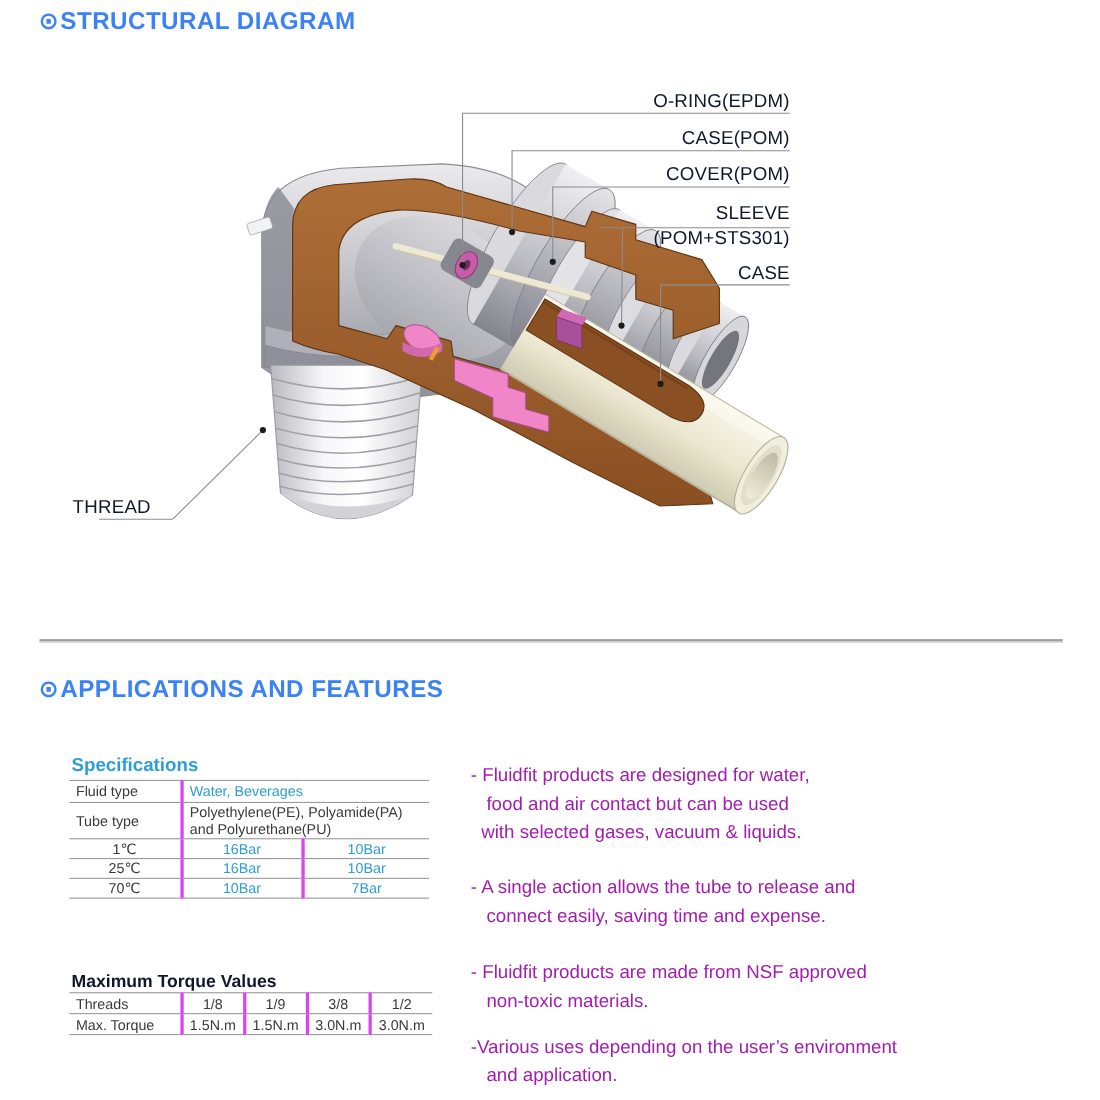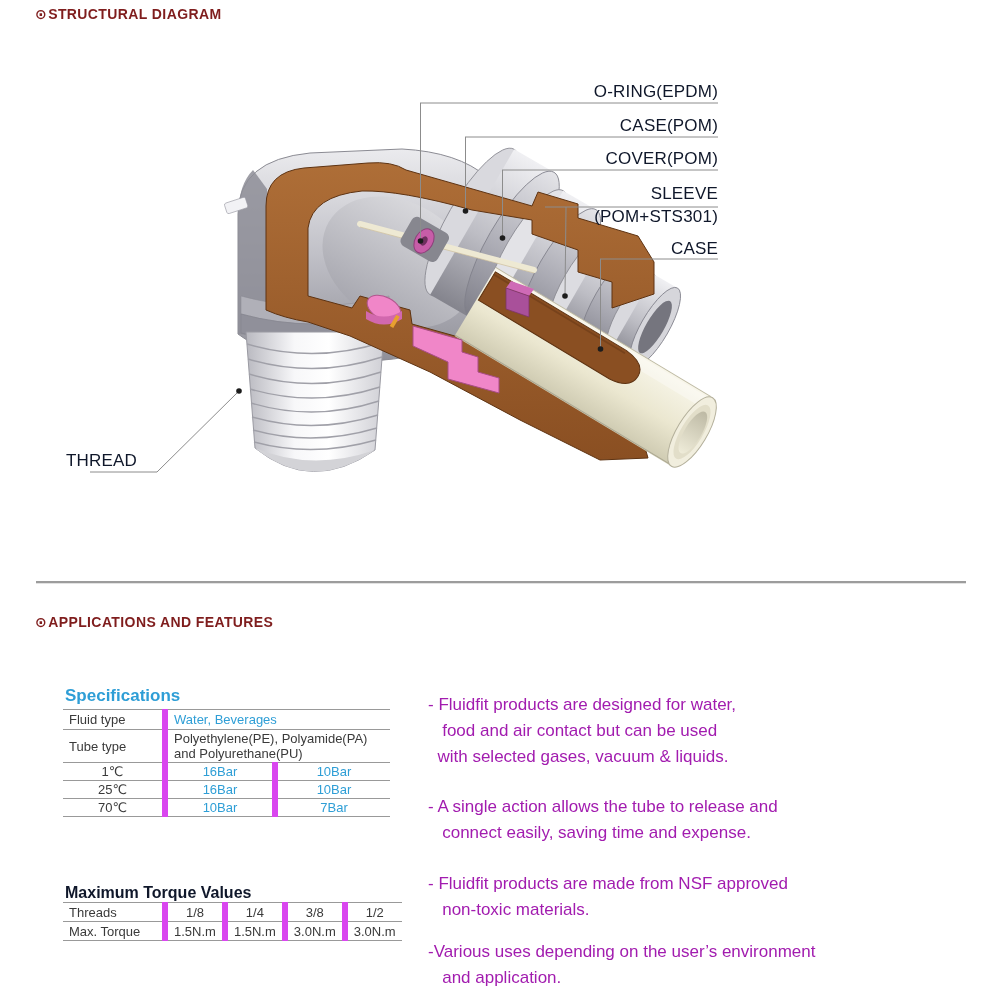--- a/index.html
+++ b/index.html
@@ -1,35 +1,35 @@
 <!DOCTYPE html>
 <html><head>
 <meta charset="utf-8">
 <style>
   html,body{margin:0;padding:0;background:#ffffff;}
   .page{position:relative;width:1000px;height:1000px;background:#ffffff;overflow:hidden;
         font-family:"Liberation Sans","DejaVu Sans",sans-serif;color:#222;}
-  .sec-heading{position:absolute;left:35px;font-size:14px;font-weight:bold;color:#7f1d1d;
+  .sec-heading{position:absolute;left:35px;font-size:22px;font-weight:bold;color:#3b82f6;
         letter-spacing:0.4px;white-space:nowrap;}
   .sec-heading .bullet{font-weight:bold;margin-right:1px;}
   .diagram-svg{position:absolute;left:0;top:0;}
   .dlabel{position:absolute;font-size:17px;color:#0f172a;white-space:nowrap;letter-spacing:0.2px;}
   .dlabel.right{right:282px;text-align:right;}
   .sleeve-block{line-height:23px;text-align:center;}
   .separator{position:absolute;left:36px;top:581px;width:930px;height:2px;background:#9c9c9c;
         border-bottom:1px solid #e2e2e2;}
   .spec-block{position:absolute;left:63px;top:686px;width:330px;}
   .tbl-title{font-size:17px;font-weight:bold;color:#2e9ed6;margin:0 0 3px 2px;}
   .tbl-title2{font-size:16px;font-weight:bold;color:#0f172a;margin:0 0 0 2px;line-height:19px;}
   table.spec{border-collapse:collapse;table-layout:fixed;font-size:13px;color:#3a3a3a;}
   table.spec td{padding:1px 6px;border-top:1px solid #999;vertical-align:middle;line-height:15px;}
   table.spec tr:last-child td{border-bottom:1px solid #999;}
   td.lbl{text-align:left;padding-left:9px;}
   td.ctr{text-align:center;}
-  td.vline{border-left:6px solid #d946ef;}
+  td.vline{border-left:3px solid #d946ef;}
   .blue{color:#2e9ed6;}
   .torque-block{position:absolute;left:63px;top:883px;width:340px;}
   .features{position:absolute;left:428px;top:684px;width:540px;}
   .feature{position:absolute;left:0;font-size:17px;line-height:26px;color:#a21caf;
         white-space:pre-wrap;}
 </style>
 </head>
 <body>
 <div class="page">
 
@@ -237,21 +237,21 @@
           <col style="width:102px">
           <col style="width:57px">
           <col style="width:57px">
           <col style="width:57px">
           <col style="width:57px">
         </colgroup>
     <tbody>
           <tr style="height:19px;">
       <td class="lbl">Threads</td>
       <td class="ctr vline">1/8</td>
-      <td class="ctr vline">1/4</td>
+      <td class="ctr vline">1/9</td>
       <td class="ctr vline">3/8</td>
       <td class="ctr vline">1/2</td>
     </tr>
     <tr style="height:19px;">
       <td class="lbl">Max. Torque</td>
       <td class="ctr vline">1.5N.m</td>
       <td class="ctr vline">1.5N.m</td>
       <td class="ctr vline">3.0N.m</td>
       <td class="ctr vline">3.0N.m</td>
     </tr>

